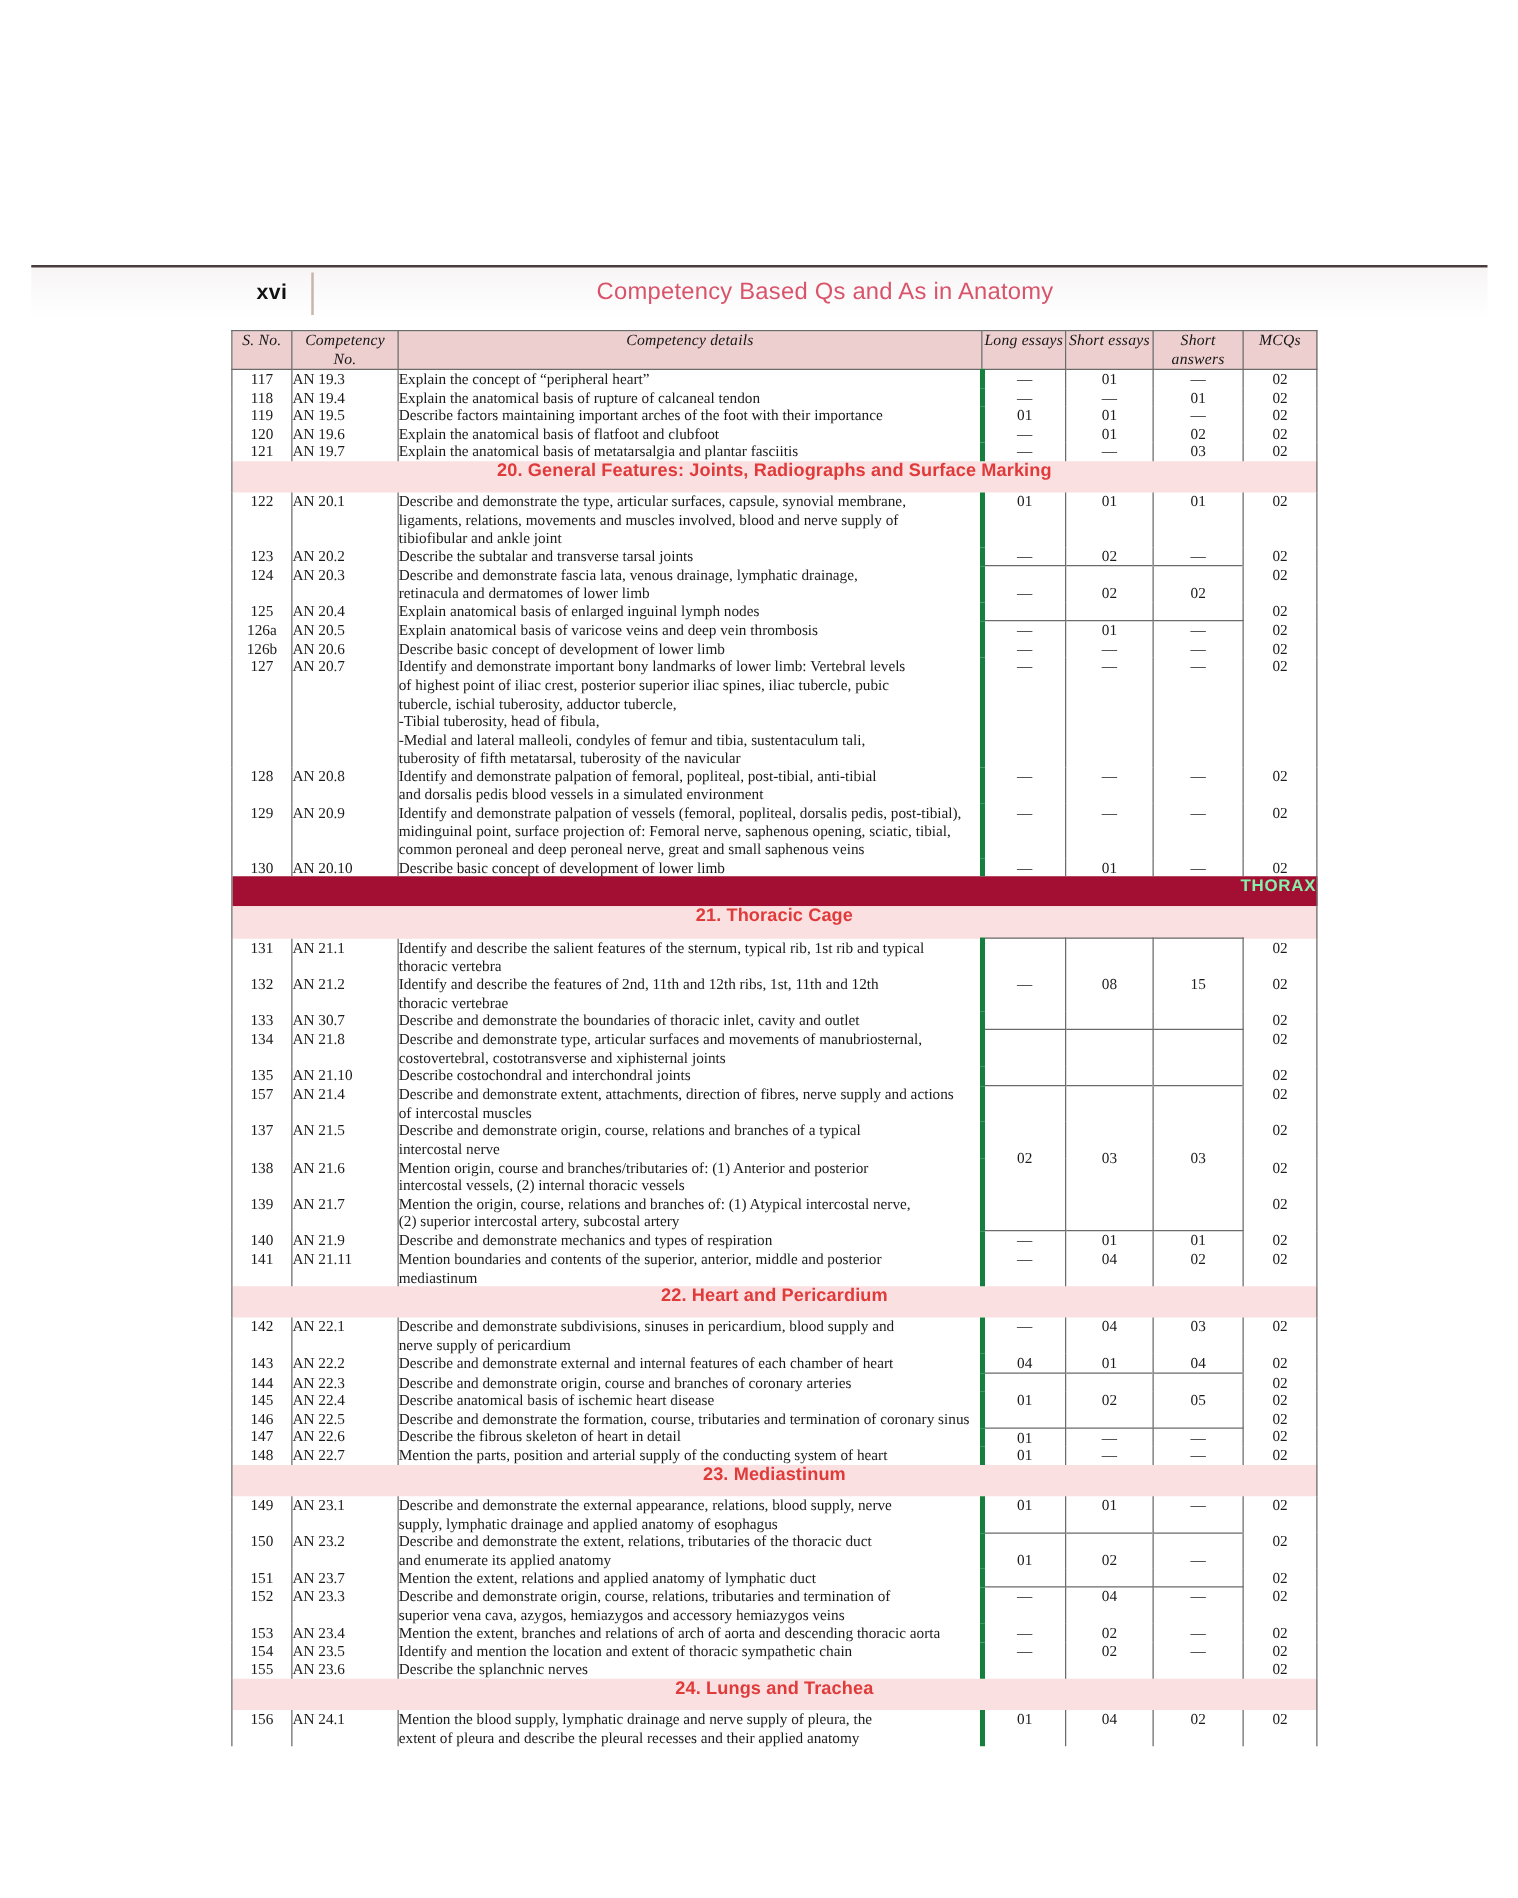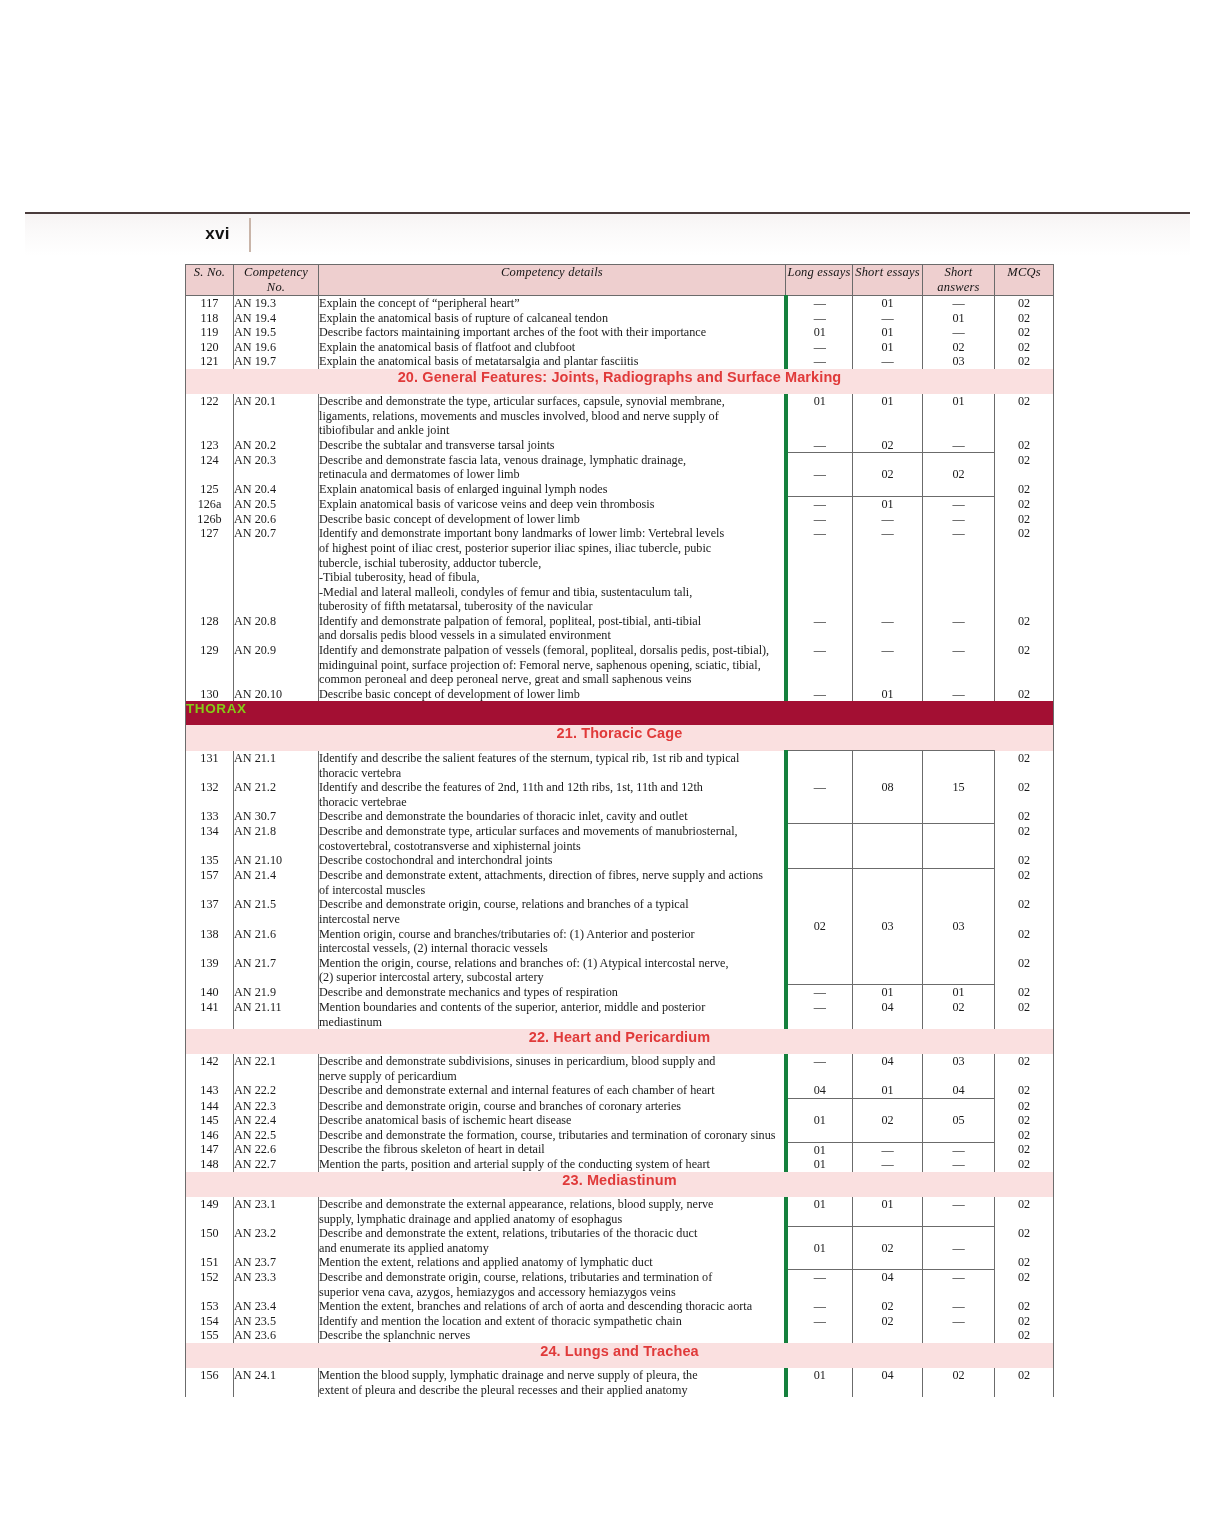--- a/index.html
+++ b/index.html
@@ -158,39 +158,40 @@
     color: #e03a3a;
     height: 25px;
     vertical-align: middle;
     letter-spacing: 0.1px;
   }
   
   .band-reg td {
     background: #a30f33;
     border-left: 1px solid #6b6b6b;
     border-right: 1px solid #6b6b6b;
-    text-align: left;
+    text-align: right;
     font-family: "Liberation Sans", sans-serif;
     font-weight: bold;
     font-size: 13.5px;
-    color: #84cc16;
+    color: #86efac;
     height: 24px;
     vertical-align: middle;
     letter-spacing: 0.6px;
   }
 </style>
 </head>
 <body>
 
 <div class="page">
 
   <div class="runhead">
     <div class="runhead-inner">
       <div class="folio">xvi</div>
       <div class="folio-rule"></div>
+      <div class="runhead-title">Competency Based Qs and As in Anatomy</div>
     </div>
   </div>
 
   <div class="tbl-wrap">
     <table class="cbt">
       <colgroup>
         <col class="c-sno">
           <col class="c-comp">
           <col class="c-det">
         <col class="c-le">

